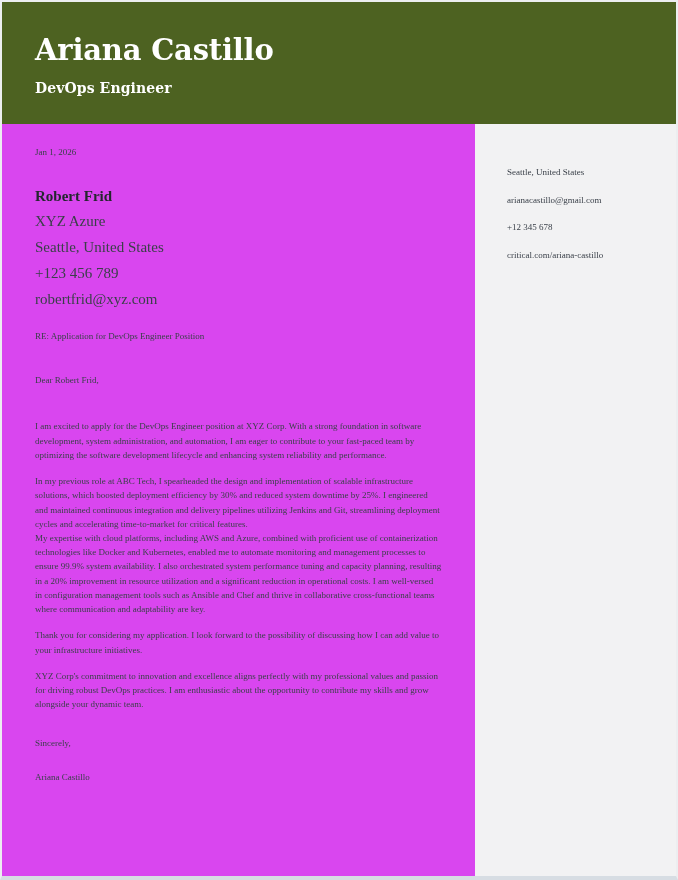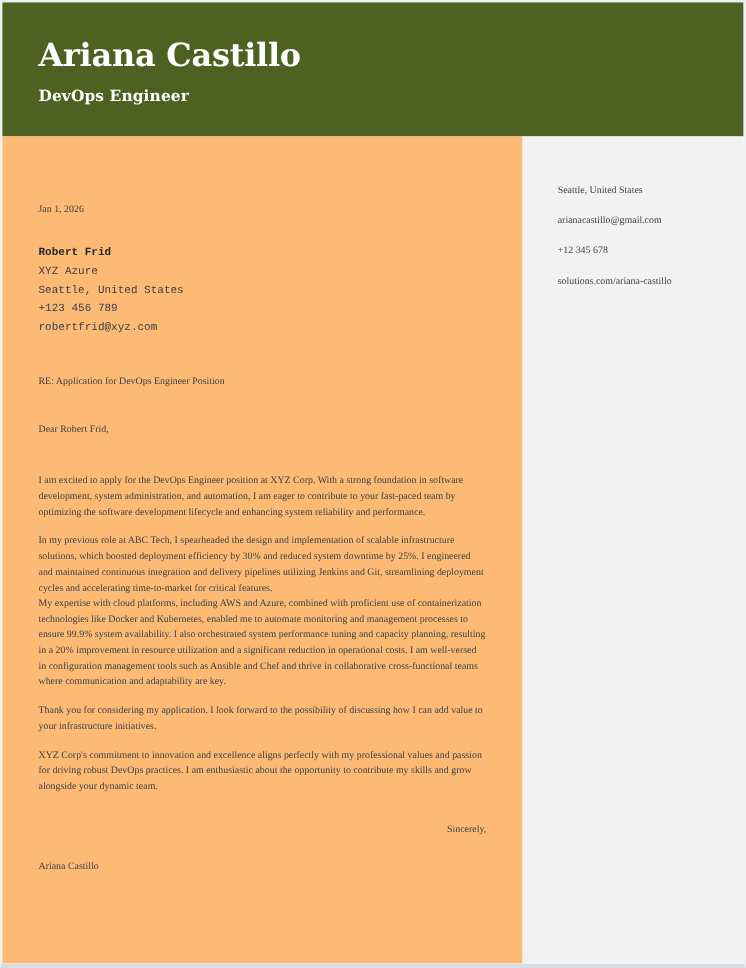--- a/index.html
+++ b/index.html
@@ -71,48 +71,47 @@
     top: 122px;
     right: 0;
     bottom: 0;
   }
   #main-col {
     position: absolute;
     left: 0;
     top: 0;
     width: 473px;
     bottom: 0;
-    background: #fdba74;
-    box-sizing: border-box;
-    padding: 60px 33px 0 33px;
+    background: #d946ef;
+    box-sizing: border-box;
+    padding: 22px 33px 0 33px;
   }
   #side-col {
     position: absolute;
     left: 473px;
     top: 0;
     right: 0;
     bottom: 0;
     background: #f2f2f3;
     box-sizing: border-box;
     padding: 42px 22px 0 32px;
   }
 
   
   .date-line {
     font-size: 9px;
     color: #3a4049;
     margin: 0 0 24px 0;
     line-height: 1.5;
   }
   .recipient {
-    margin: 0 0 33px 0;
-    font-size: 10px;
+    margin: 0 0 18px 0;
+    font-size: 15px;
     color: #3a4049;
     line-height: 1.72;
-    font-family: Liberation Mono, monospace;
   }
   .recipient .rcp-name {
     display: block;
     font-weight: bold;
     color: #23272e;
   }
   .recipient span {
     display: block;
   }
   .subject {
@@ -138,21 +137,20 @@
     margin-bottom: 0;
   }
   .para.gap-before {
     margin-top: 12px;
   }
   .closing {
     font-size: 9px;
     color: #3a4049;
     line-height: 1.5;
     margin: 26px 0 0 0;
-    text-align: right;
   }
   .signature {
     font-size: 9px;
     color: #3a4049;
     line-height: 1.5;
     margin: 20px 0 0 0;
   }
 
   
   .side-item {
@@ -199,18 +197,18 @@
 
       <div class="closing">Sincerely,</div>
       <div class="signature">Ariana Castillo</div>
 
     </div>
 
     <div id="side-col">
       <div class="side-item">Seattle, United States</div>
       <div class="side-item">arianacastillo@gmail.com</div>
       <div class="side-item">+12 345 678</div>
-      <div class="side-item">solutions.com/ariana-castillo</div>
+      <div class="side-item">critical.com/ariana-castillo</div>
     </div>
 
   </div>
 
 </div>
 
 </body></html>

